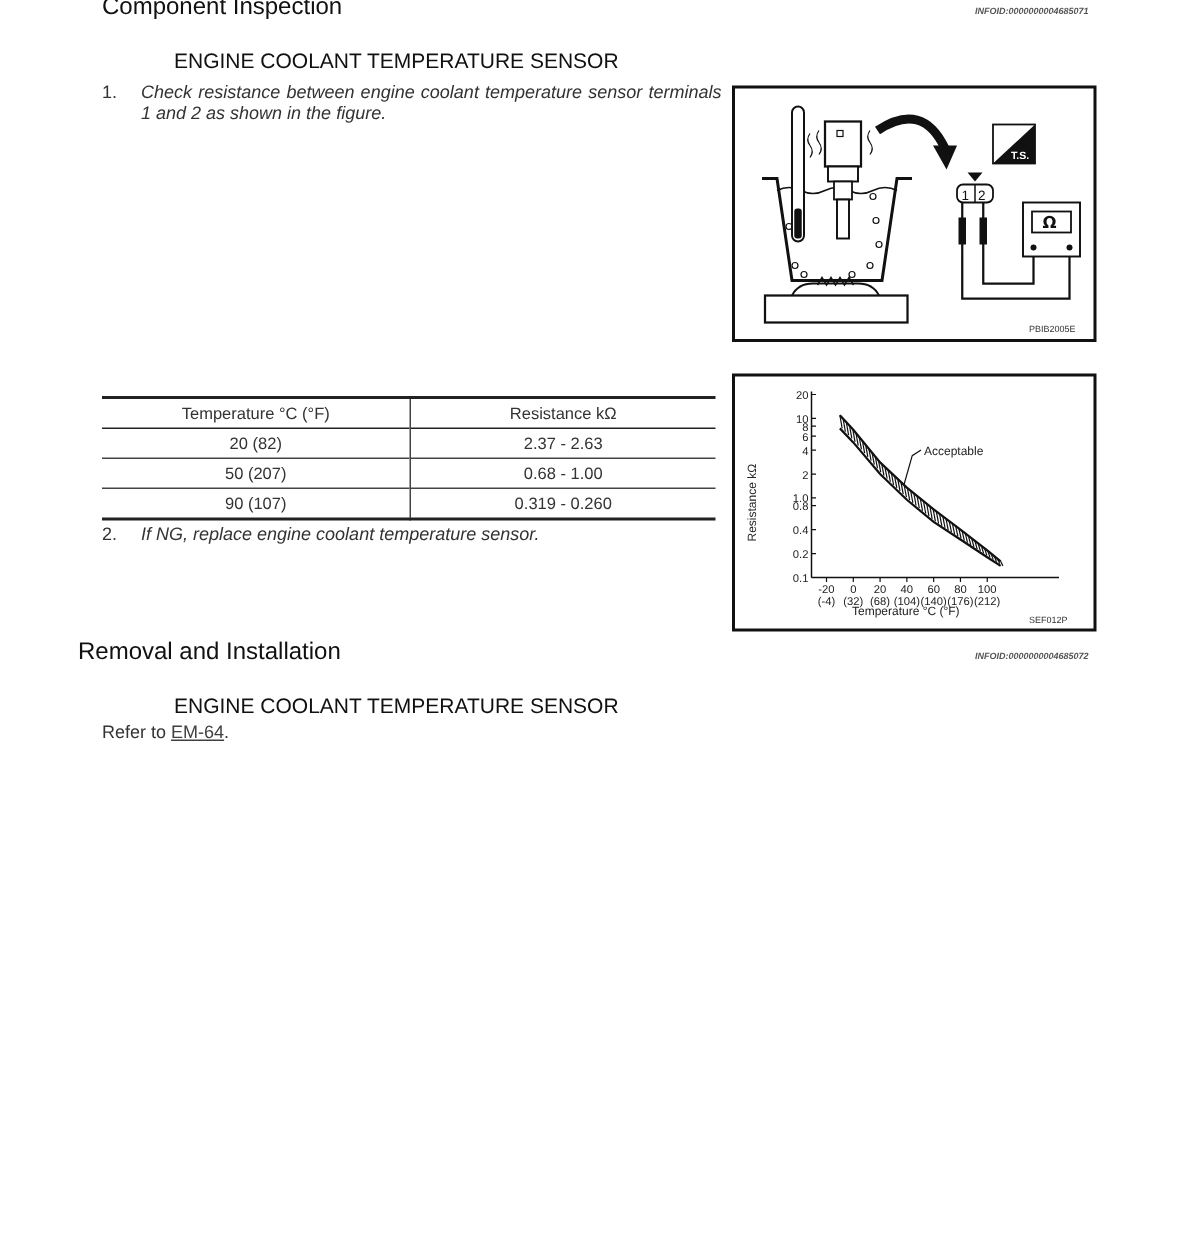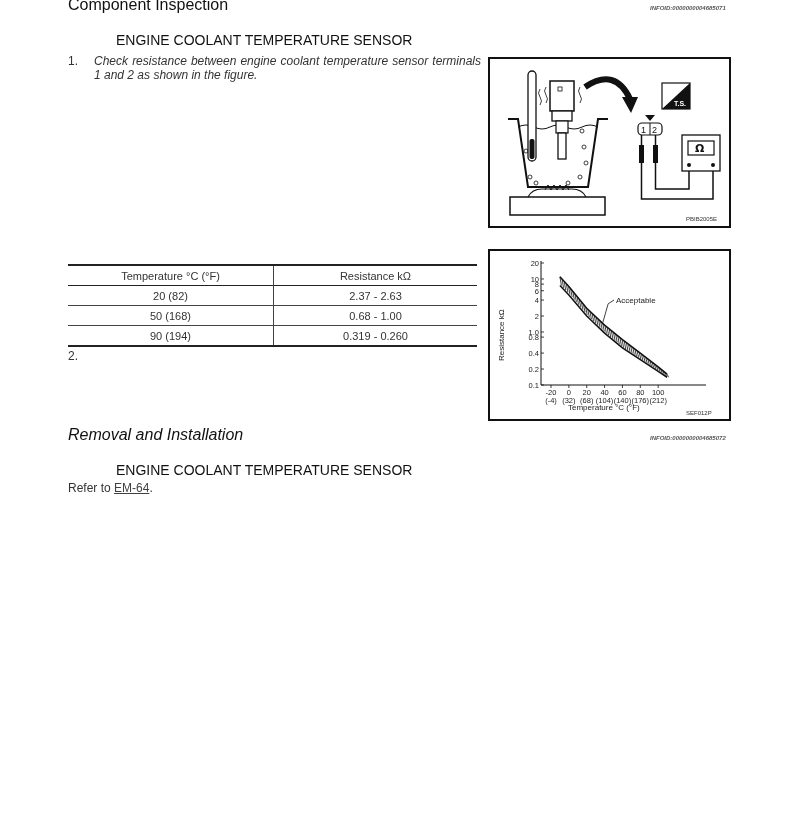--- a/index.html
+++ b/index.html
@@ -101,32 +101,33 @@
       <th>Temperature    °C (°F)</th>
       <th>Resistance    kΩ</th>
     </tr>
   </thead>
   <tbody>
     <tr>
       <td>20 (82)</td>
       <td>2.37 - 2.63</td>
     </tr>
     <tr>
-      <td>50 (168)</td>
+      <td>50 (207)</td>
       <td>0.68 - 1.00</td>
     </tr>
     <tr>
-      <td>90 (194)</td>
+      <td>90 (107)</td>
       <td>0.319 - 0.260</td>
     </tr>
   </tbody>
 </table>
 
 <div class="abs body step" style="left:68px; top:349px; width:413px;">
   <span class="num">2.</span>
+  <span class="txt">If NG, replace engine coolant temperature sensor.</span>
 </div>
 
 <div class="figbox" style="left:488px; top:249px; width:243px; height:172px;">
   <svg id="chart" width="239" height="168" viewBox="0 0 239 168">
     <g id="chart-layer">
         <line x1="51" y1="10" x2="51" y2="134" stroke="#111" stroke-width="1"></line>
         <line x1="51" y1="134" x2="216" y2="134" stroke="#111" stroke-width="1"></line>
         <line x1="51" y1="134" x2="54" y2="134" stroke="#111" stroke-width="0.8"></line>
         <text x="49" y="137" font-size="7.5" text-anchor="end" fill="#222" font-family="Liberation Sans, sans-serif">0.1</text>
         <line x1="51" y1="118.03946948096684" x2="54" y2="118.03946948096684" stroke="#111" stroke-width="0.8"></line>
@@ -225,18 +226,18 @@
         <polyline points="69.93,34.584749192816346 78.86,43.92106103806633 96.72,65.01973474048341 114.58,82.16135379807618 132.44,96.94079577854973 150.3,108.70315763571688 168.16,120.46551949288401 177.09,126.25233031019192" fill="none" stroke="#111" stroke-width="1.5"></polyline>
         <path d="M112.79400000000001 71.6439534142666 L118.152 52.80139405777682 L124 49" fill="none" stroke="#111" stroke-width="0.8"></path>
       </g>
     <text x="14" y="110" font-size="8" fill="#222" font-family="Liberation Sans, sans-serif" transform="rotate(-90 14 110)">Resistance  kΩ</text>
     <text x="78" y="159" font-size="8" fill="#222" font-family="Liberation Sans, sans-serif">Temperature °C (°F)</text>
     <text x="126" y="52" font-size="8" fill="#222" font-family="Liberation Sans, sans-serif">Acceptable</text>
     <text x="196" y="164" font-size="6" fill="#333" font-family="Liberation Sans, sans-serif">SEF012P</text>
   </svg>
 </div>
 
-<div class="abs h1" style="left:68px; top:426px;font-style:italic;">Removal and Installation</div>
+<div class="abs h1" style="left:52px; top:426px;">Removal and Installation</div>
 <div class="abs infoid" style="left:650px; top:435px;">INFOID:0000000004685072</div>
 <div class="abs h2" style="left:68px; top:462px;">ENGINE COOLANT TEMPERATURE SENSOR</div>
 <div class="abs body" style="left:68px; top:481px;">
   <span>Refer to </span><a class="xref" href="#">EM-64</a><span>.</span>
 </div>
 
 </body></html>

